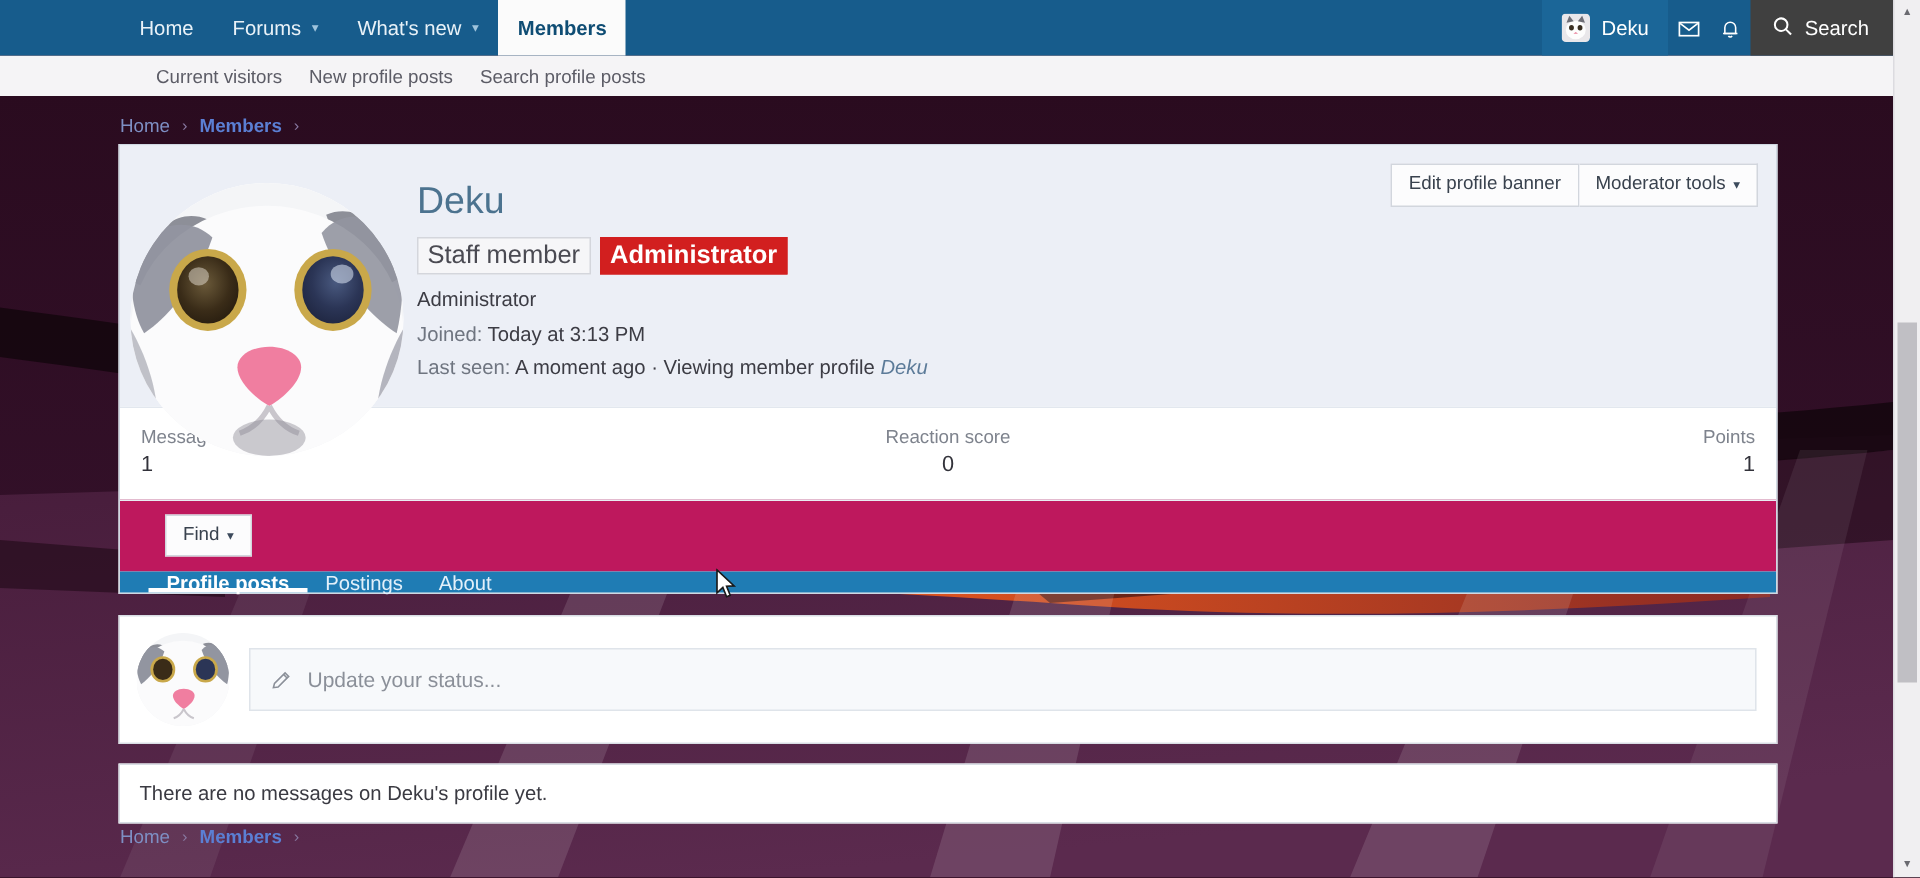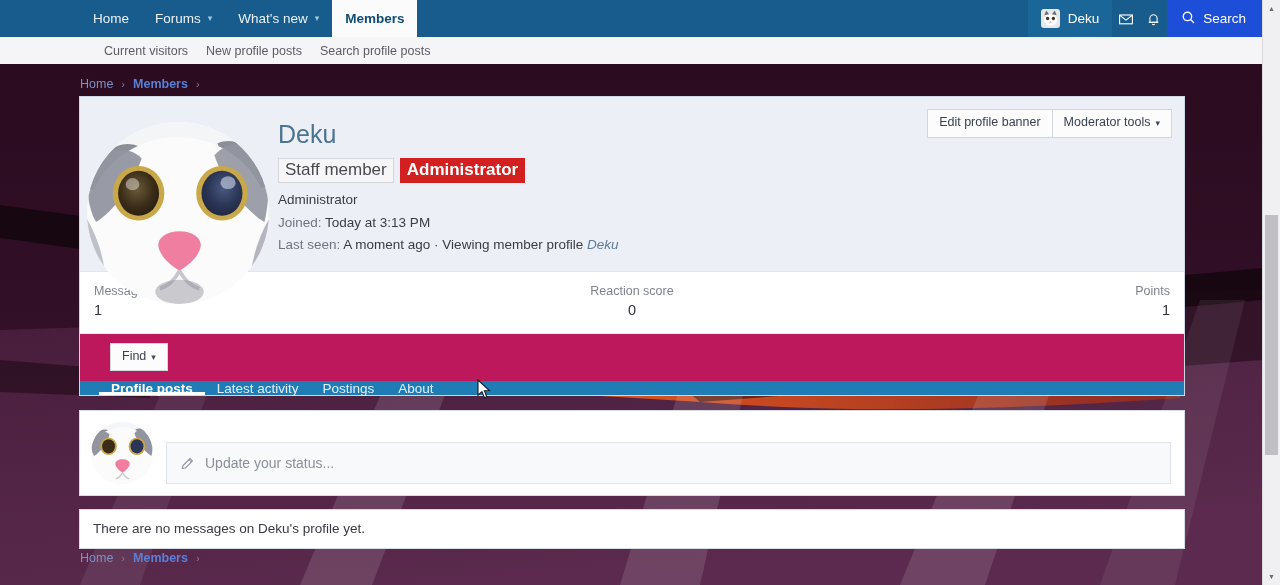--- a/index.html
+++ b/index.html
@@ -115,21 +115,21 @@
     overflow: hidden;
     display: block;
   }
   .nav-search {
     display: flex;
     align-items: center;
     gap: 7px;
     padding: 0 16px 0 14px;
     font-size: 13.5px;
     color: #ffffff;
-    background: #1d4ed8;
+    background: #404040;
     cursor: pointer;
   }
 
   
   #subnav {
     position: absolute;
     left: 0; top: 37px;
     width: 1262px;
     height: 27px;
     background: #f5f4f6;
@@ -318,21 +318,21 @@
     height: 3px;
     background: #ffffff;
   }
 
   
   .status-card {
     margin-top: 14px;
     background: #ffffff;
     border: 1px solid #d8dde4;
     display: flex;
-    align-items: flex-end;
+    align-items: center;
     padding: 11px 13px 11px 11px;
     gap: 13px;
   }
   .status-ava {
     width: 62px; height: 62px;
     border-radius: 50%;
     overflow: hidden;
     flex: none;
     background: #fff;
   }
@@ -600,23 +600,20 @@
       <button class="btn">
         <span>Find</span><span class="caret">▾</span>
       </button>
     </div>
 
     <div class="tabstrip">
       <div class="ptab active">
         <span>Profile posts</span>
       </div>
       <div class="ptab">
-        <span>Latest activity</span>
-      </div>
-      <div class="ptab">
         <span>Postings</span>
       </div>
       <div class="ptab">
         <span>About</span>
       </div>
     </div>
   </div>
 
   <div class="status-card">
     <div class="status-ava">

